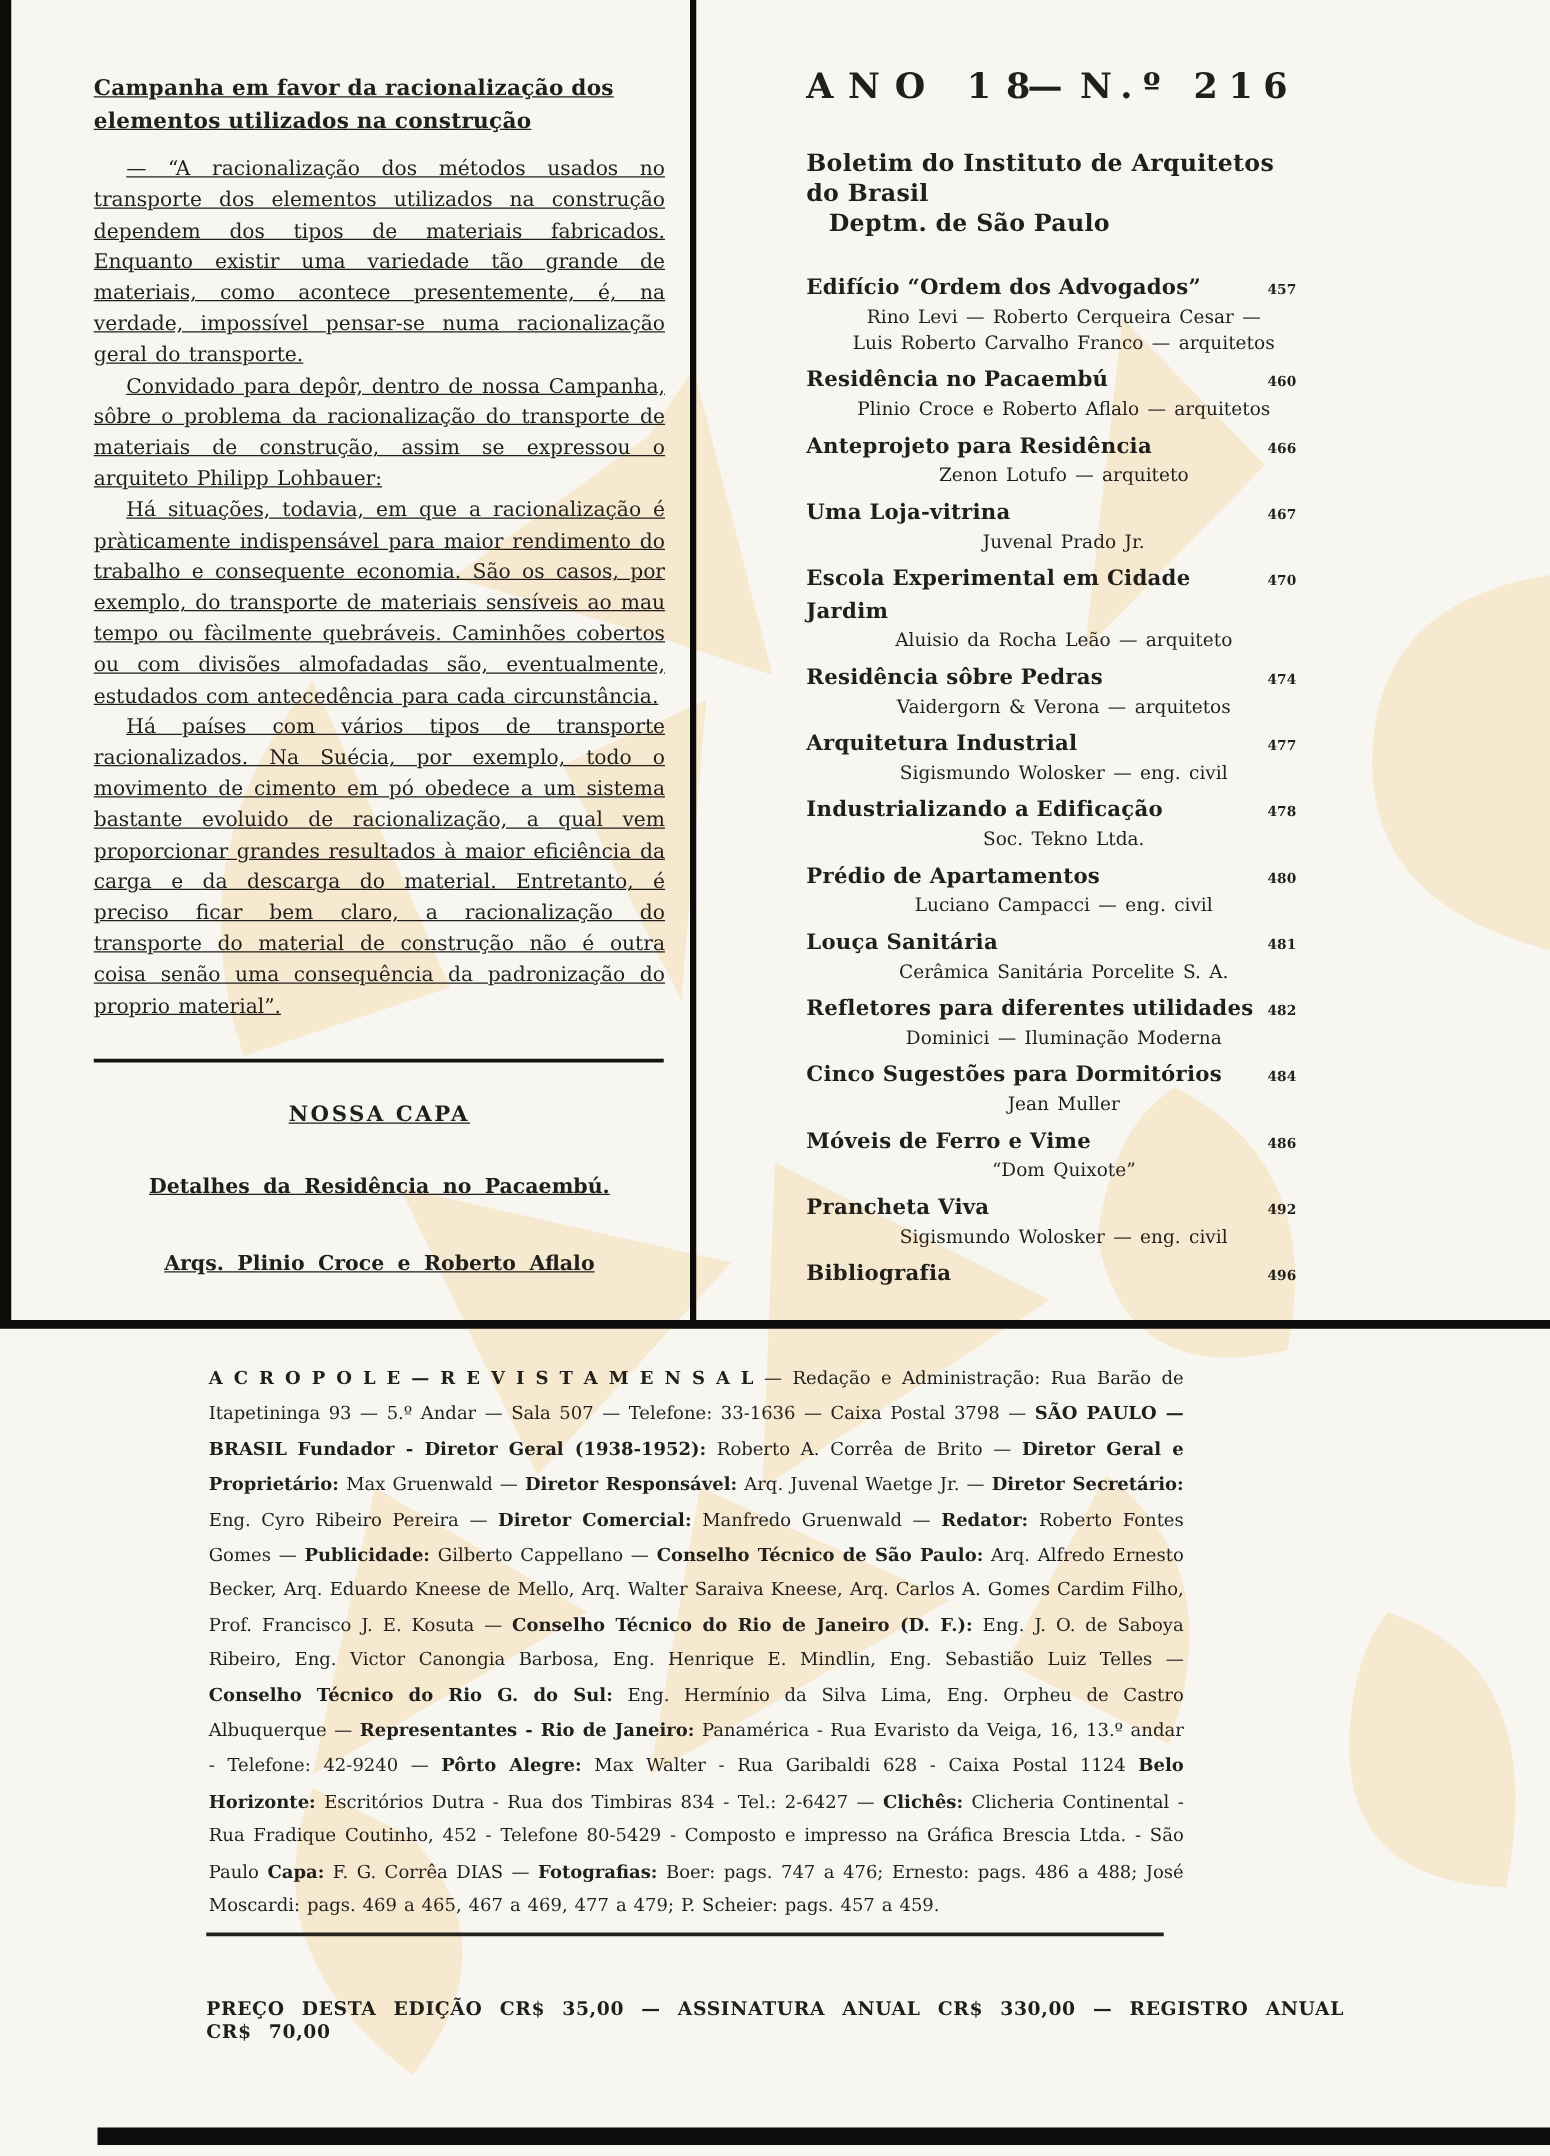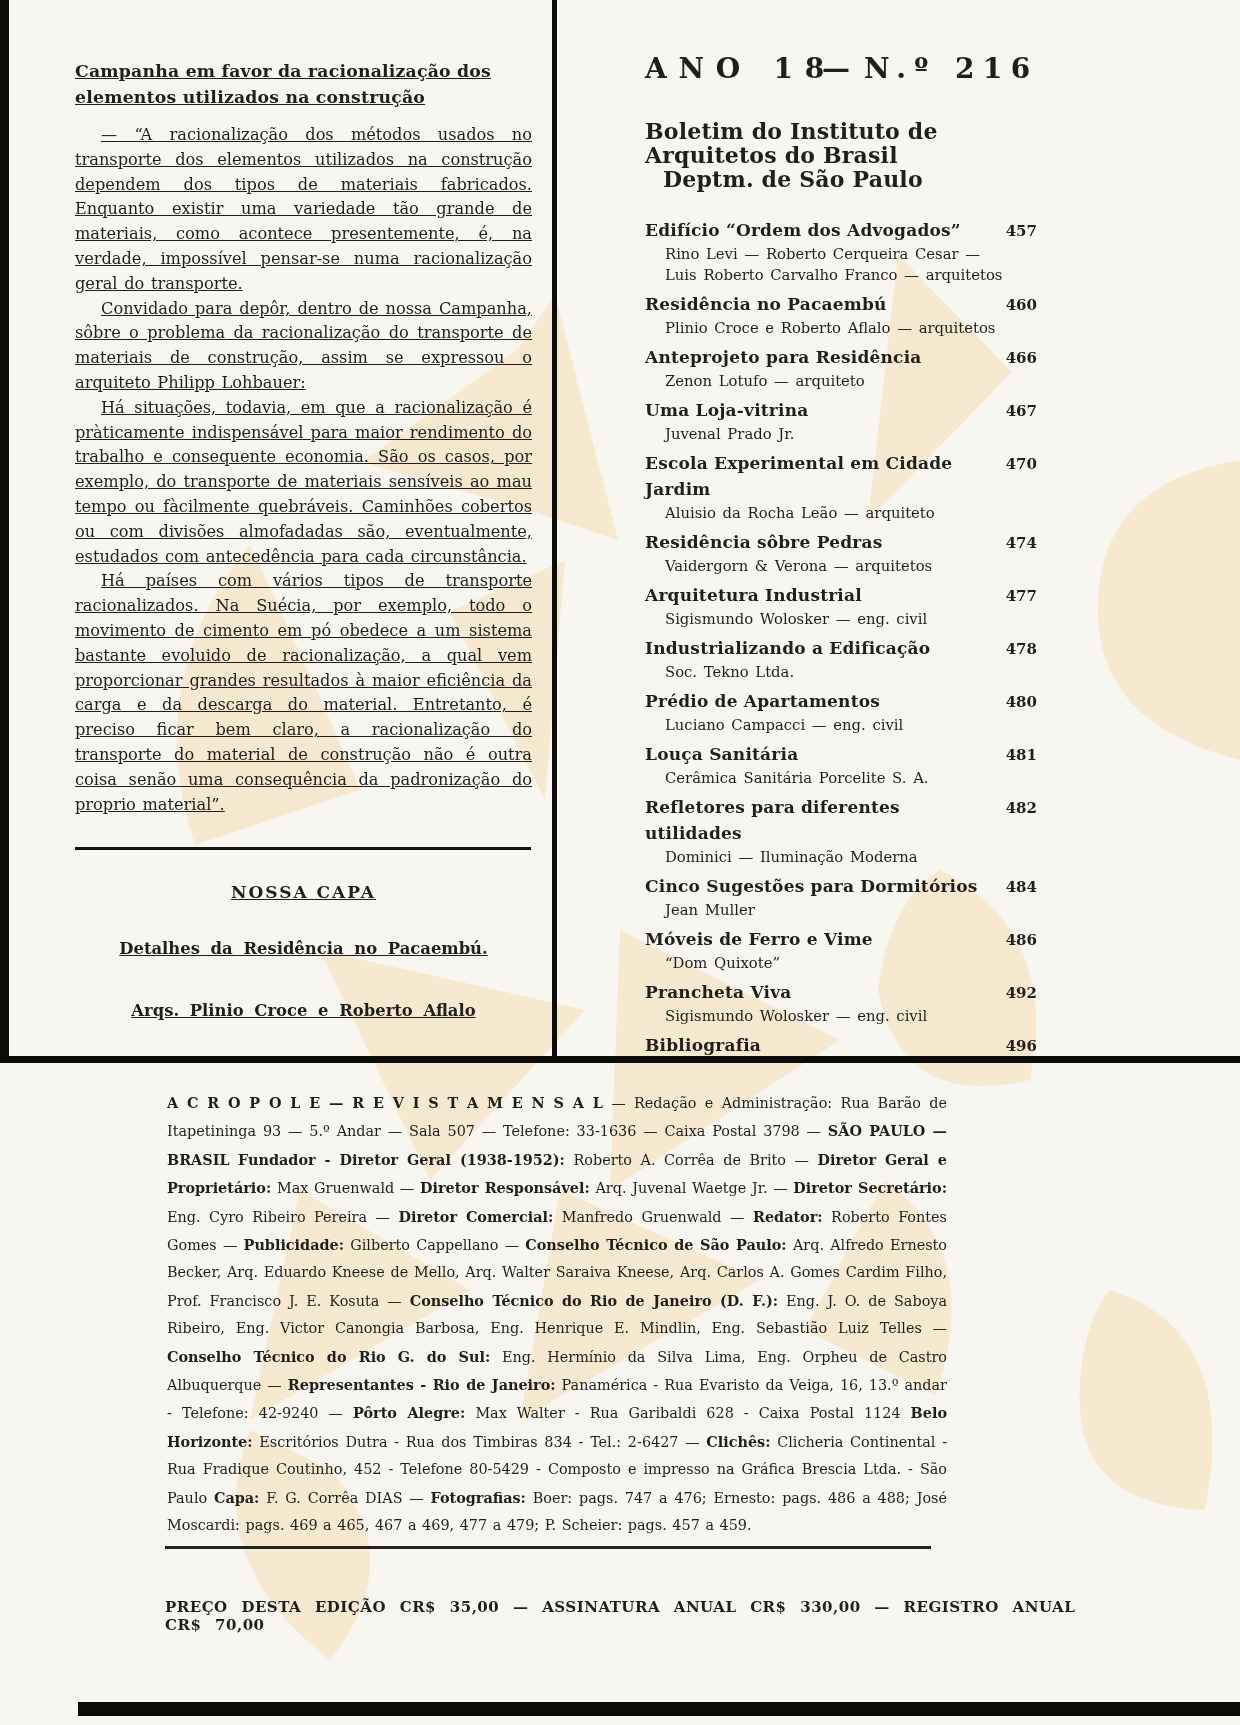--- a/index.html
+++ b/index.html
@@ -26,28 +26,28 @@
   .cap-rule{height:3px;background:#15140f;margin-top:30px;width:456px;}
   .cover-note{text-align:center;margin-top:32px;}
   .cover-heading{font-weight:bold;font-size:17px;letter-spacing:2px;margin-bottom:12px;}
   .cover-line{font-weight:bold;font-size:16.4px;line-height:30px;word-spacing:5px;margin-top:32px;}
 
   .right-col{position:absolute;left:645px;top:52px;width:392px;z-index:2;}
   .issue-line{display:flex;justify-content:space-between;align-items:baseline;font-weight:bold;font-size:28px;}
   .issue-ano{letter-spacing:.42em;white-space:nowrap;}
   .issue-dash{transform:translateX(-14px);}
   .issue-num{letter-spacing:.3em;white-space:nowrap;}
-  .bulletin{margin-top:34px;font-weight:bold;font-size:22px;line-height:24px;letter-spacing:.2px;}
+  .bulletin{margin-top:34px;font-weight:bold;font-size:19px;line-height:24px;letter-spacing:.2px;}
   .bulletin-l2{padding-left:18px;}
   .toc{margin-top:26px;}
   .toc-entry{margin-bottom:6px;}
   .toc-title-row{display:flex;justify-content:space-between;align-items:baseline;}
   .toc-title{font-weight:bold;font-size:17px;line-height:26px;letter-spacing:.2px;padding-right:10px;}
-  .toc-page{font-weight:bold;font-size:15px;}
-  .toc-author{font-size:14.8px;line-height:21px;padding-left:20px;word-spacing:2px;}
+  .toc-page{font-weight:bold;font-size:11px;}
+  .toc-author{font-size:14.8px;line-height:21px;padding-left:20px;word-spacing:2px;text-align:center;}
 
   .masthead{position:absolute;left:163px;top:1085px;width:780px;margin:4px;
     font-size:14.4px;line-height:27.4px;text-align:justify;z-index:2;word-spacing:1px;}
   .masthead .b{font-weight:bold;}
 
   .footer-rule{position:absolute;left:165px;top:1546px;width:766px;height:3px;background:#24231e;z-index:2;}
   .price-line{position:absolute;left:165px;top:1598px;width:960px;font-weight:bold;font-size:15px;
     letter-spacing:.5px;word-spacing:8px;z-index:2;}
 </style>
 </head>

